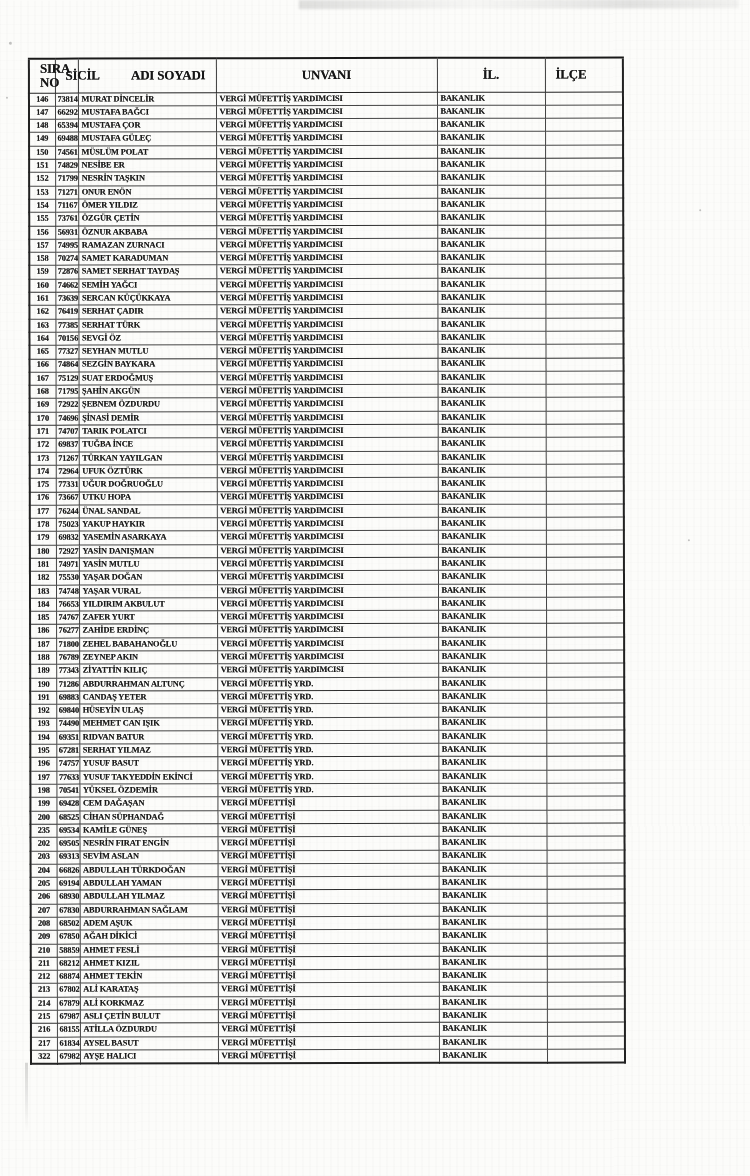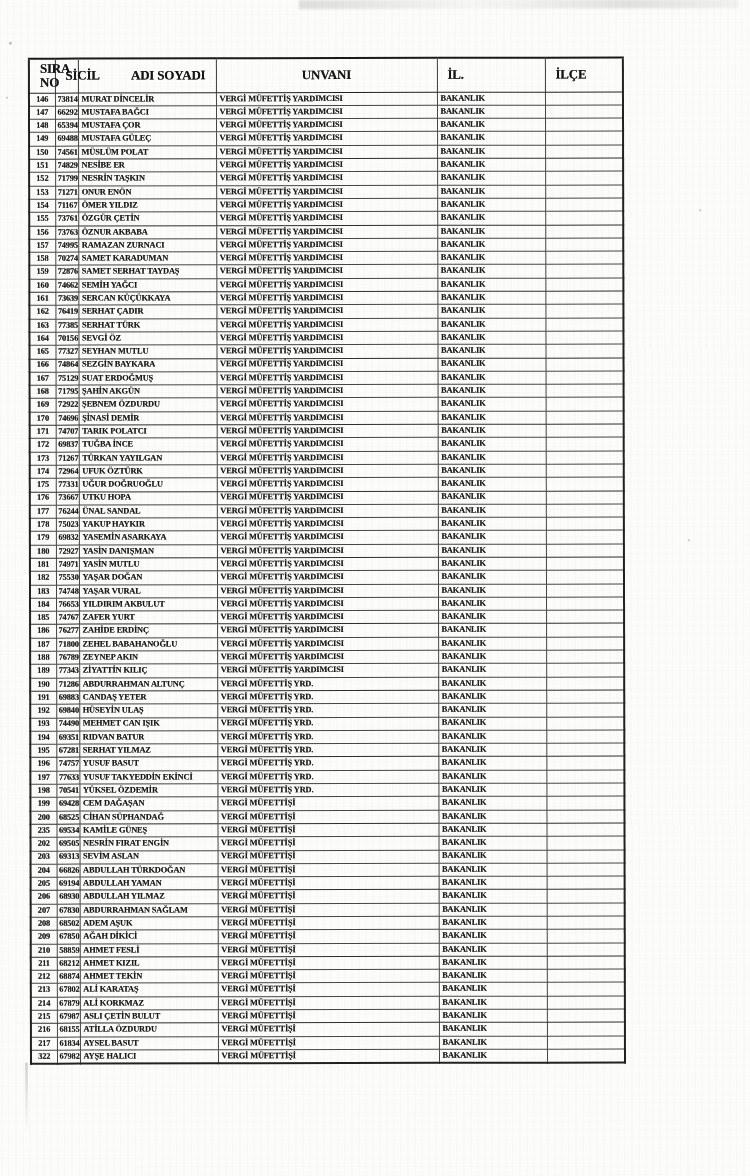--- a/index.html
+++ b/index.html
@@ -46,21 +46,21 @@
     padding:2px 10px;
     height:24px;
     letter-spacing:-0.2px;
     text-shadow:0 0 .5px rgba(0,0,0,.65);
     vertical-align:middle;
   }
   th:nth-child(1){text-align:center;}
   th:nth-child(2){text-align:center;}
   th:nth-child(3){text-align:right;padding-left:3px;}
   th:nth-child(4){margin-top:6px;}
-  th:nth-child(5){text-align:left;}
+  th:nth-child(5){text-align:center;}
   th:nth-child(6){text-align:left;}
 
   tbody td{
     height:12.3px;
     font-size:8.4px;
     font-weight:bold;
     line-height:1;
     padding:0 2px;
     white-space:nowrap;
     overflow:hidden;
@@ -185,21 +185,21 @@
         <tr>
           <td>155</td>
           <td>73761</td>
           <td>ÖZGÜR ÇETİN</td>
           <td>VERGİ MÜFETTİŞ YARDIMCISI</td>
           <td>BAKANLIK</td>
           <td></td>
         </tr>
         <tr>
           <td>156</td>
-          <td>73763</td>
+          <td>56931</td>
           <td>ÖZNUR AKBABA</td>
           <td>VERGİ MÜFETTİŞ YARDIMCISI</td>
           <td>BAKANLIK</td>
           <td></td>
         </tr>
         <tr>
           <td>157</td>
           <td>74995</td>
           <td>RAMAZAN ZURNACI</td>
           <td>VERGİ MÜFETTİŞ YARDIMCISI</td>

